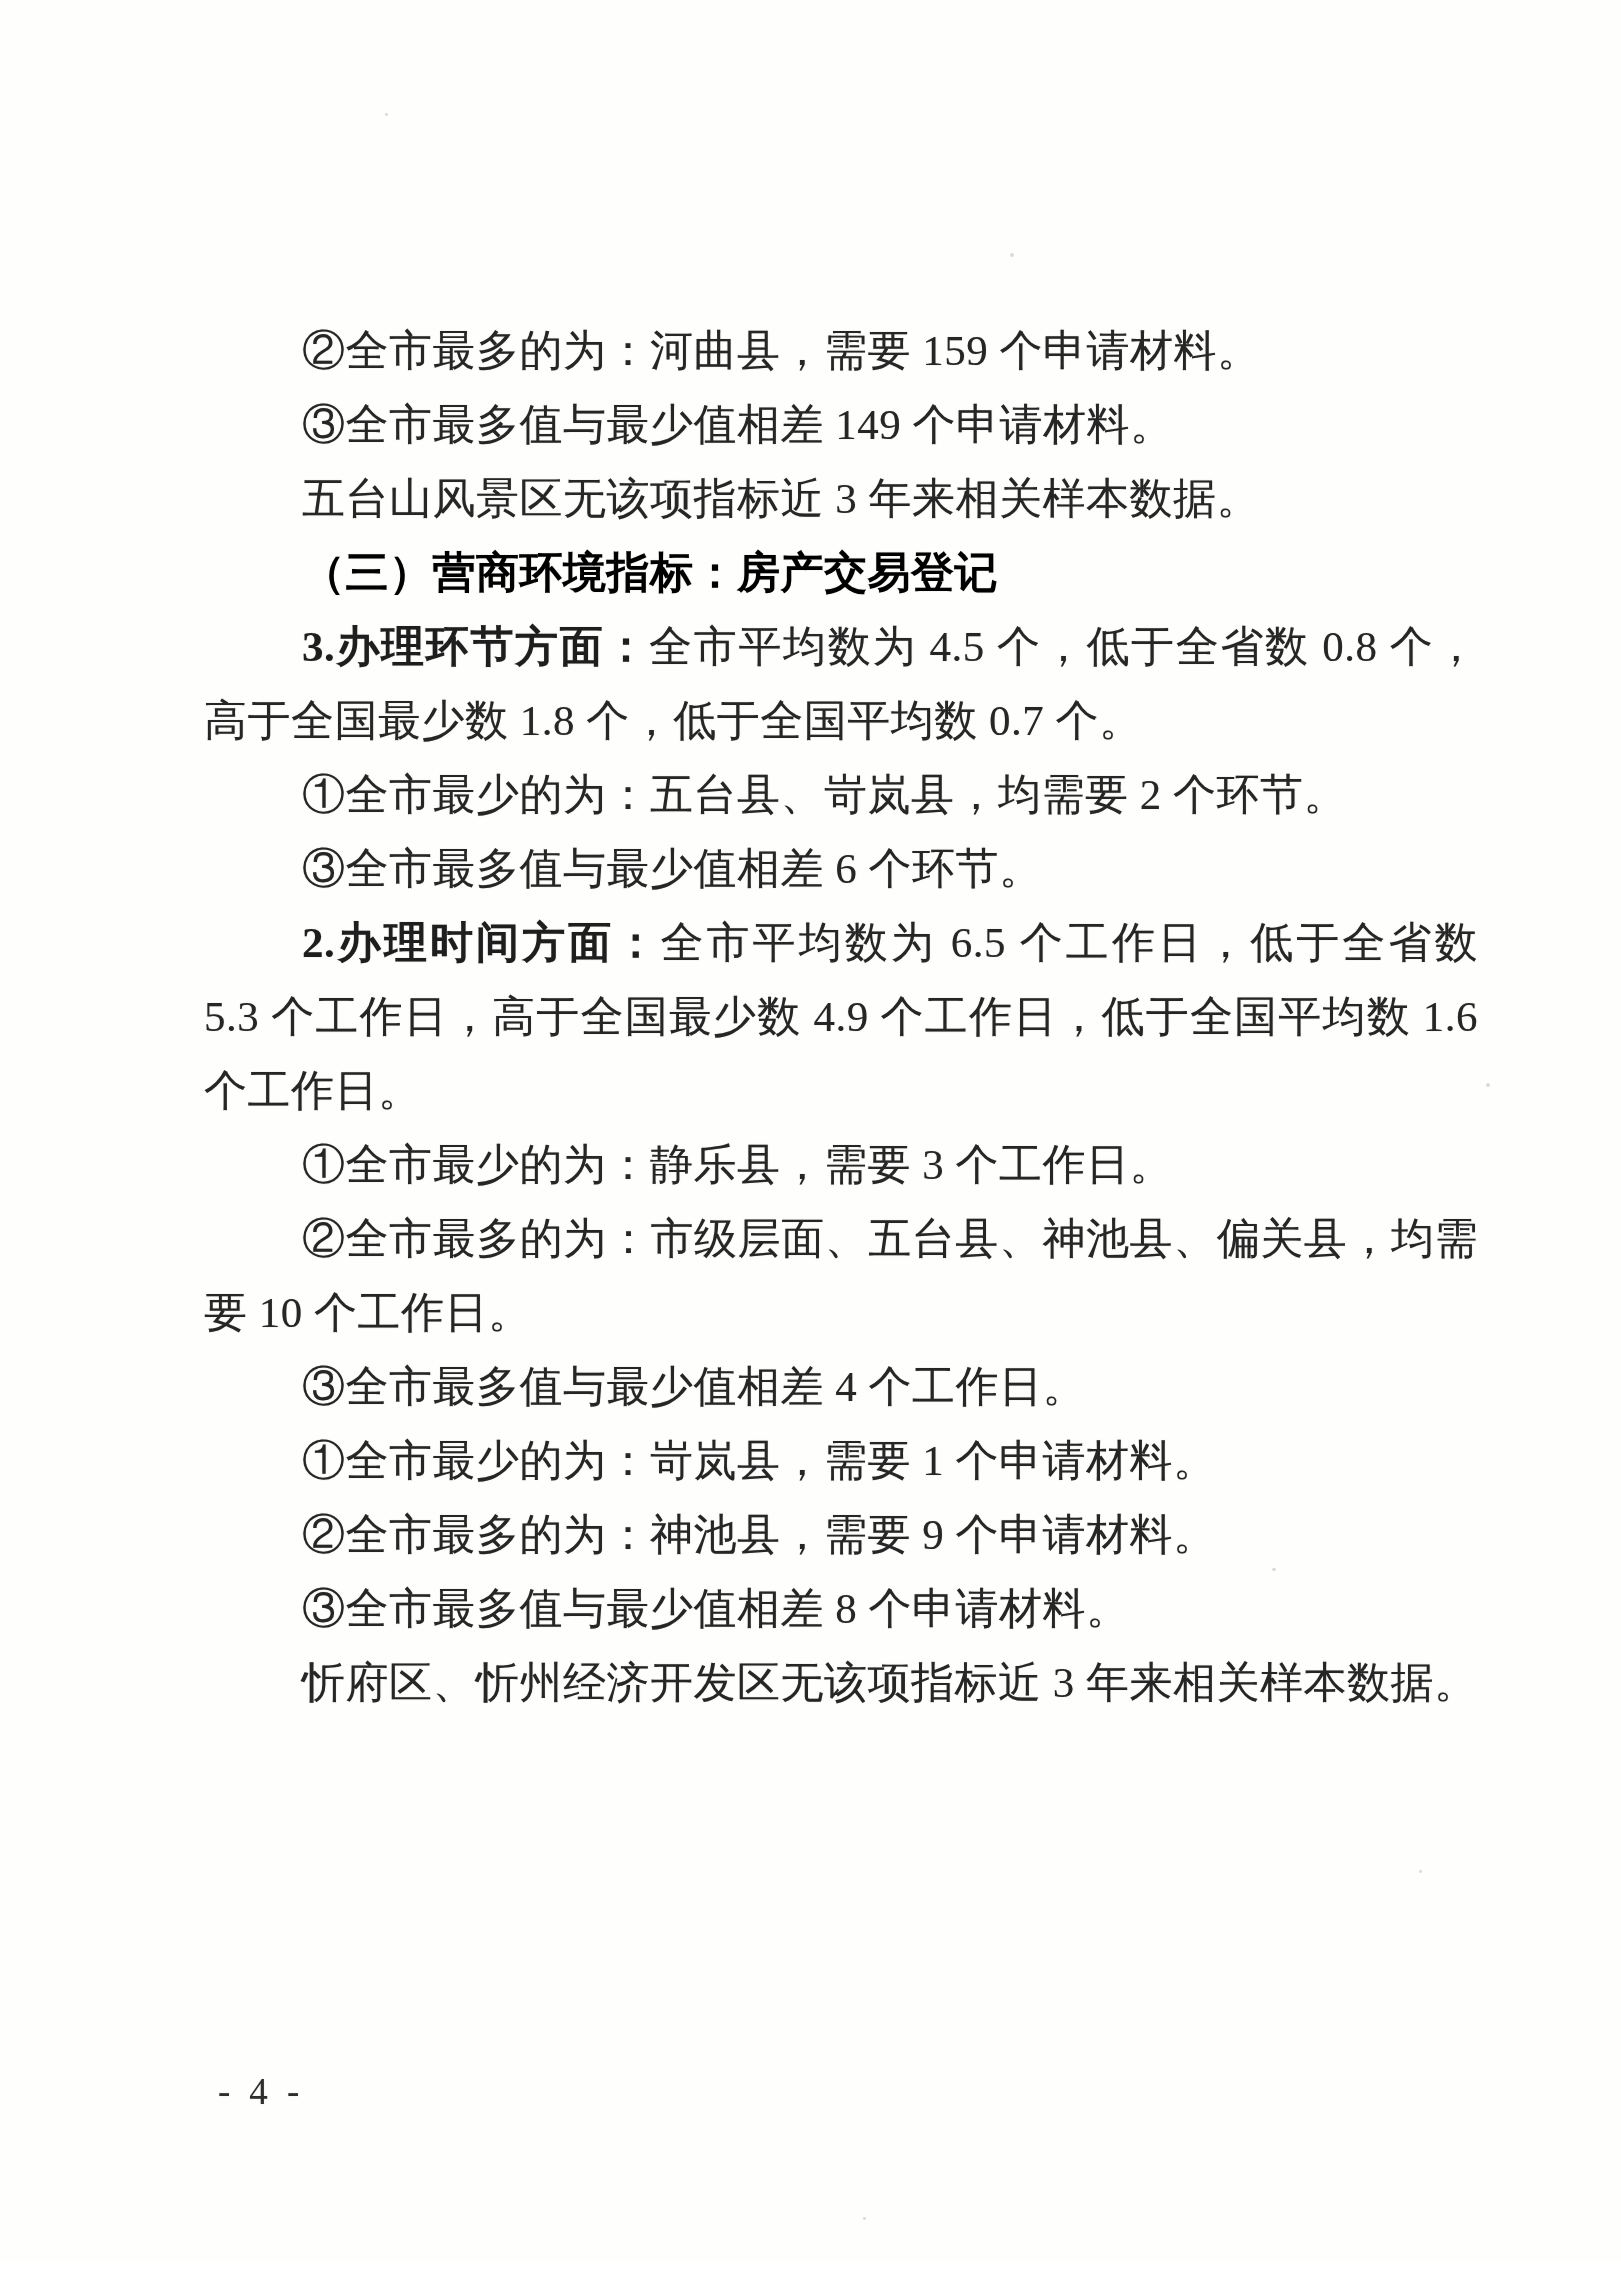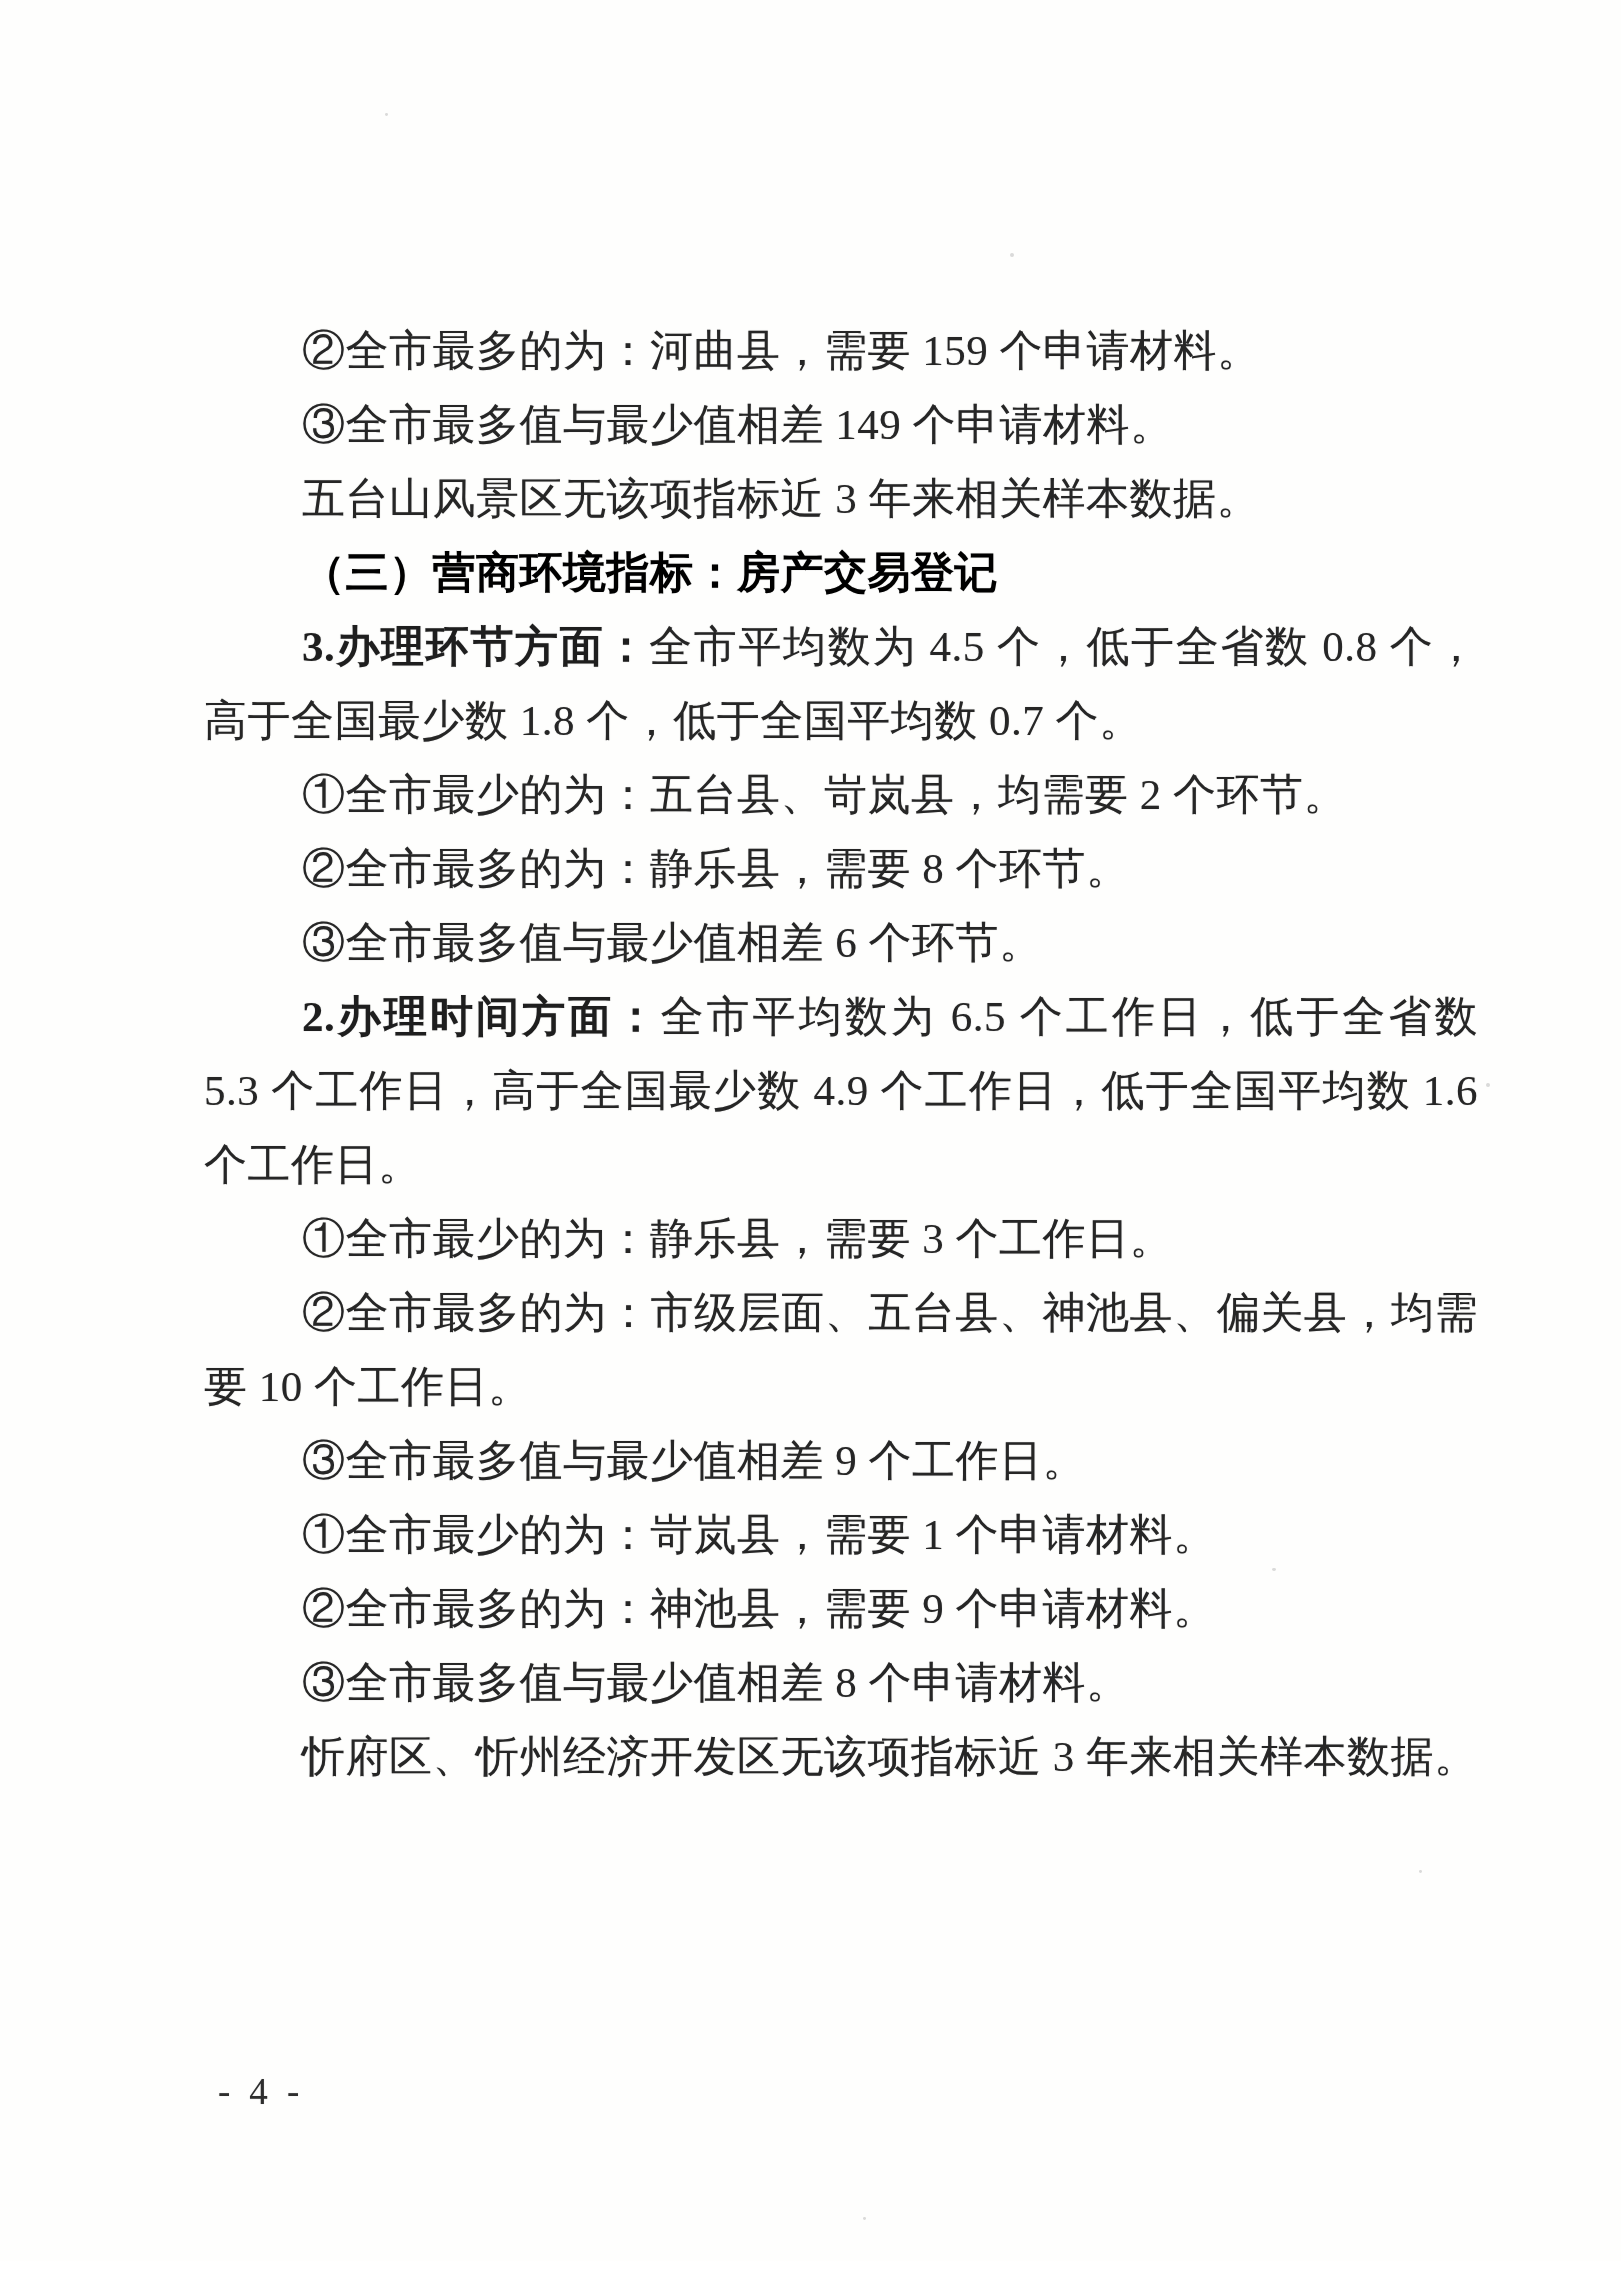--- a/index.html
+++ b/index.html
@@ -69,26 +69,25 @@
 <body>
 
 <div class="page">
   <div class="content">
       <p class="para">②全市最多的为：河曲县，需要 159 个申请材料。</p>
       <p class="para">③全市最多值与最少值相差 149 个申请材料。</p>
       <p class="para">五台山风景区无该项指标近 3 年来相关样本数据。</p>
       <p class="para section-heading">（三）营商环境指标：房产交易登记</p>
       <p class="para"><span class="lead">3.办理环节方面：</span>全市平均数为 4.5 个，低于全省数 0.8 个，高于全国最少数 1.8 个，低于全国平均数 0.7 个。</p>
       <p class="para">①全市最少的为：五台县、岢岚县，均需要 2 个环节。</p>
-      <p class="para">②全市最多的为：静乐县，需要 8 个环节。</p>
       <p class="para">③全市最多值与最少值相差 6 个环节。</p>
       <p class="para"><span class="lead">2.办理时间方面：</span>全市平均数为 6.5 个工作日，低于全省数 5.3 个工作日，高于全国最少数 4.9 个工作日，低于全国平均数 1.6 个工作日。</p>
       <p class="para">①全市最少的为：静乐县，需要 3 个工作日。</p>
       <p class="para">②全市最多的为：市级层面、五台县、神池县、偏关县，均需要 10 个工作日。</p>
-      <p class="para">③全市最多值与最少值相差 9 个工作日。</p>
+      <p class="para">③全市最多值与最少值相差 4 个工作日。</p>
       <p class="para">①全市最少的为：岢岚县，需要 1 个申请材料。</p>
       <p class="para">②全市最多的为：神池县，需要 9 个申请材料。</p>
       <p class="para">③全市最多值与最少值相差 8 个申请材料。</p>
       <p class="para">忻府区、忻州经济开发区无该项指标近 3 年来相关样本数据。</p>
     </div>
   <div class="page-number">- 4 -</div>
   <div class="speck s1"></div>
   <div class="speck s2"></div>
   <div class="speck s3"></div>
   <div class="speck s4"></div>

